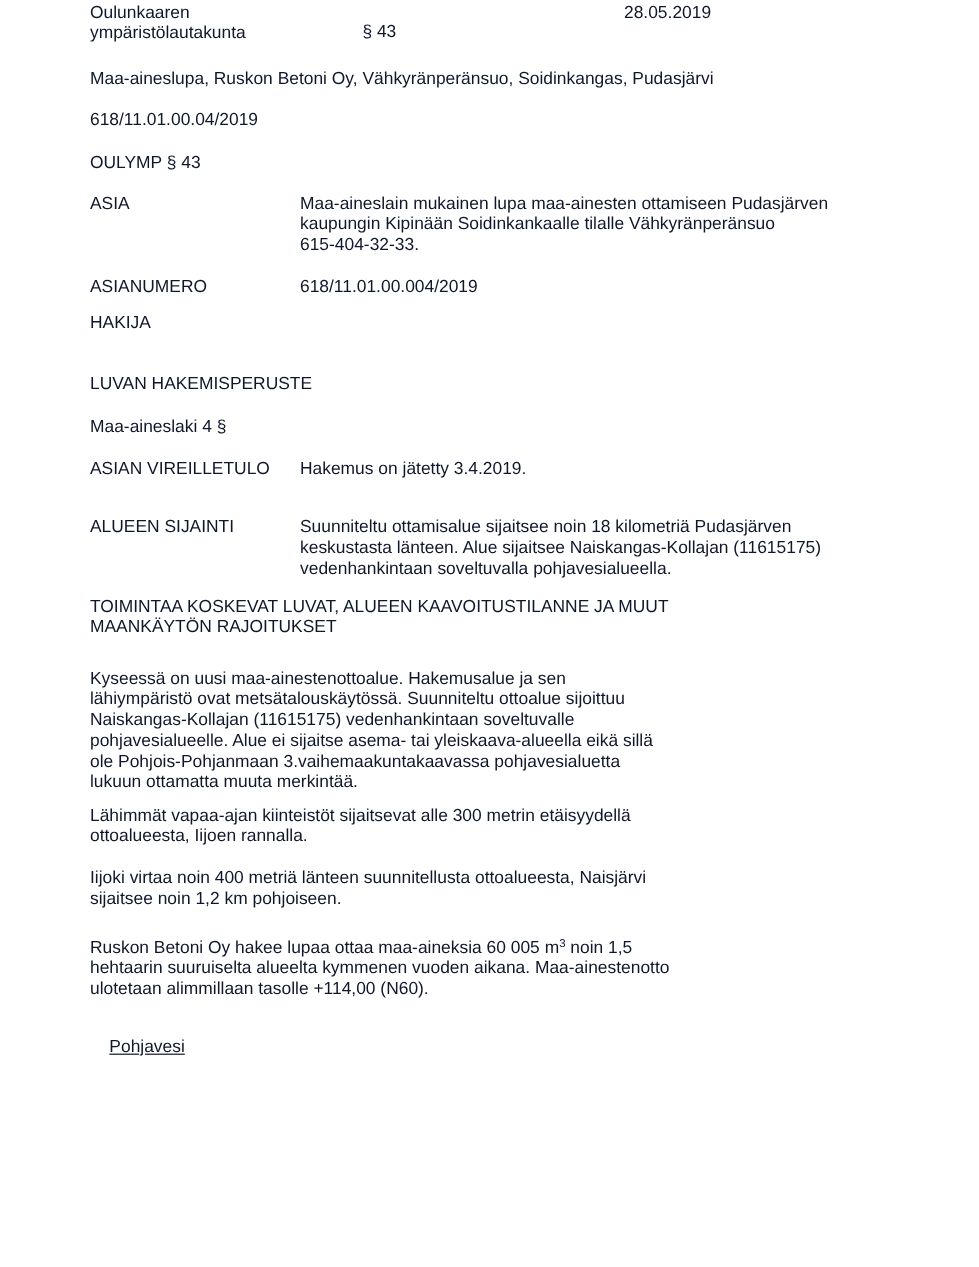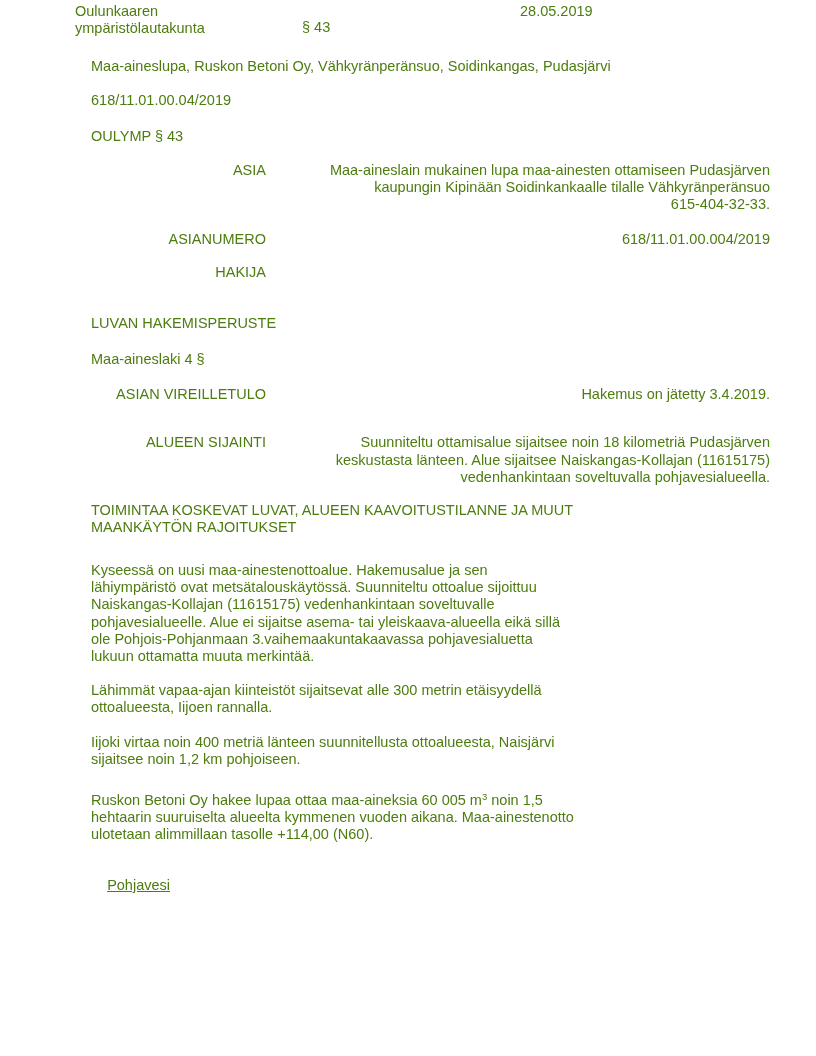--- a/index.html
+++ b/index.html
@@ -3,36 +3,36 @@
 <meta charset="utf-8">
 <style>
   html, body { margin: 0; padding: 0; background: #ffffff; }
   .page {
     position: relative;
     width: 816px;
     height: 1056px;
     box-sizing: border-box;
     padding: 3px 30px 0 75px;
     background: #ffffff;
-    color: #4d7c0f;
+    color: #0f172a;
     font-family: "Liberation Sans", "DejaVu Sans", sans-serif;
     font-size: 14.5px;
     line-height: 17.3px;
     overflow: hidden;
   }
   .pre { white-space: pre; }
   .header { position: relative; height: 35px; }
   .header .org { position: absolute; left: 0; top: 0; }
   .header .mark { position: absolute; left: 227px; top: 16px; }
   .header .date { position: absolute; left: 445px; top: 0; }
-  .row { display: flex; align-items: flex-start; text-align: right; }
+  .row { display: flex; align-items: flex-start; }
   .label-col { flex: 0 0 175px; white-space: pre; }
   .content-col { flex: 1 1 auto; white-space: pre; }
   .indent { margin-left: 175px; white-space: pre; }
-  .block { margin: 16px; }
+  .block { margin: 0; }
   .underline { text-decoration: underline; }
   .sup { font-size: 9.5px; vertical-align: 5px; line-height: 0; }
   p { margin: 0; }
 </style>
 </head>
 <body>
 
 <div class="page">
 
   <div class="header">

